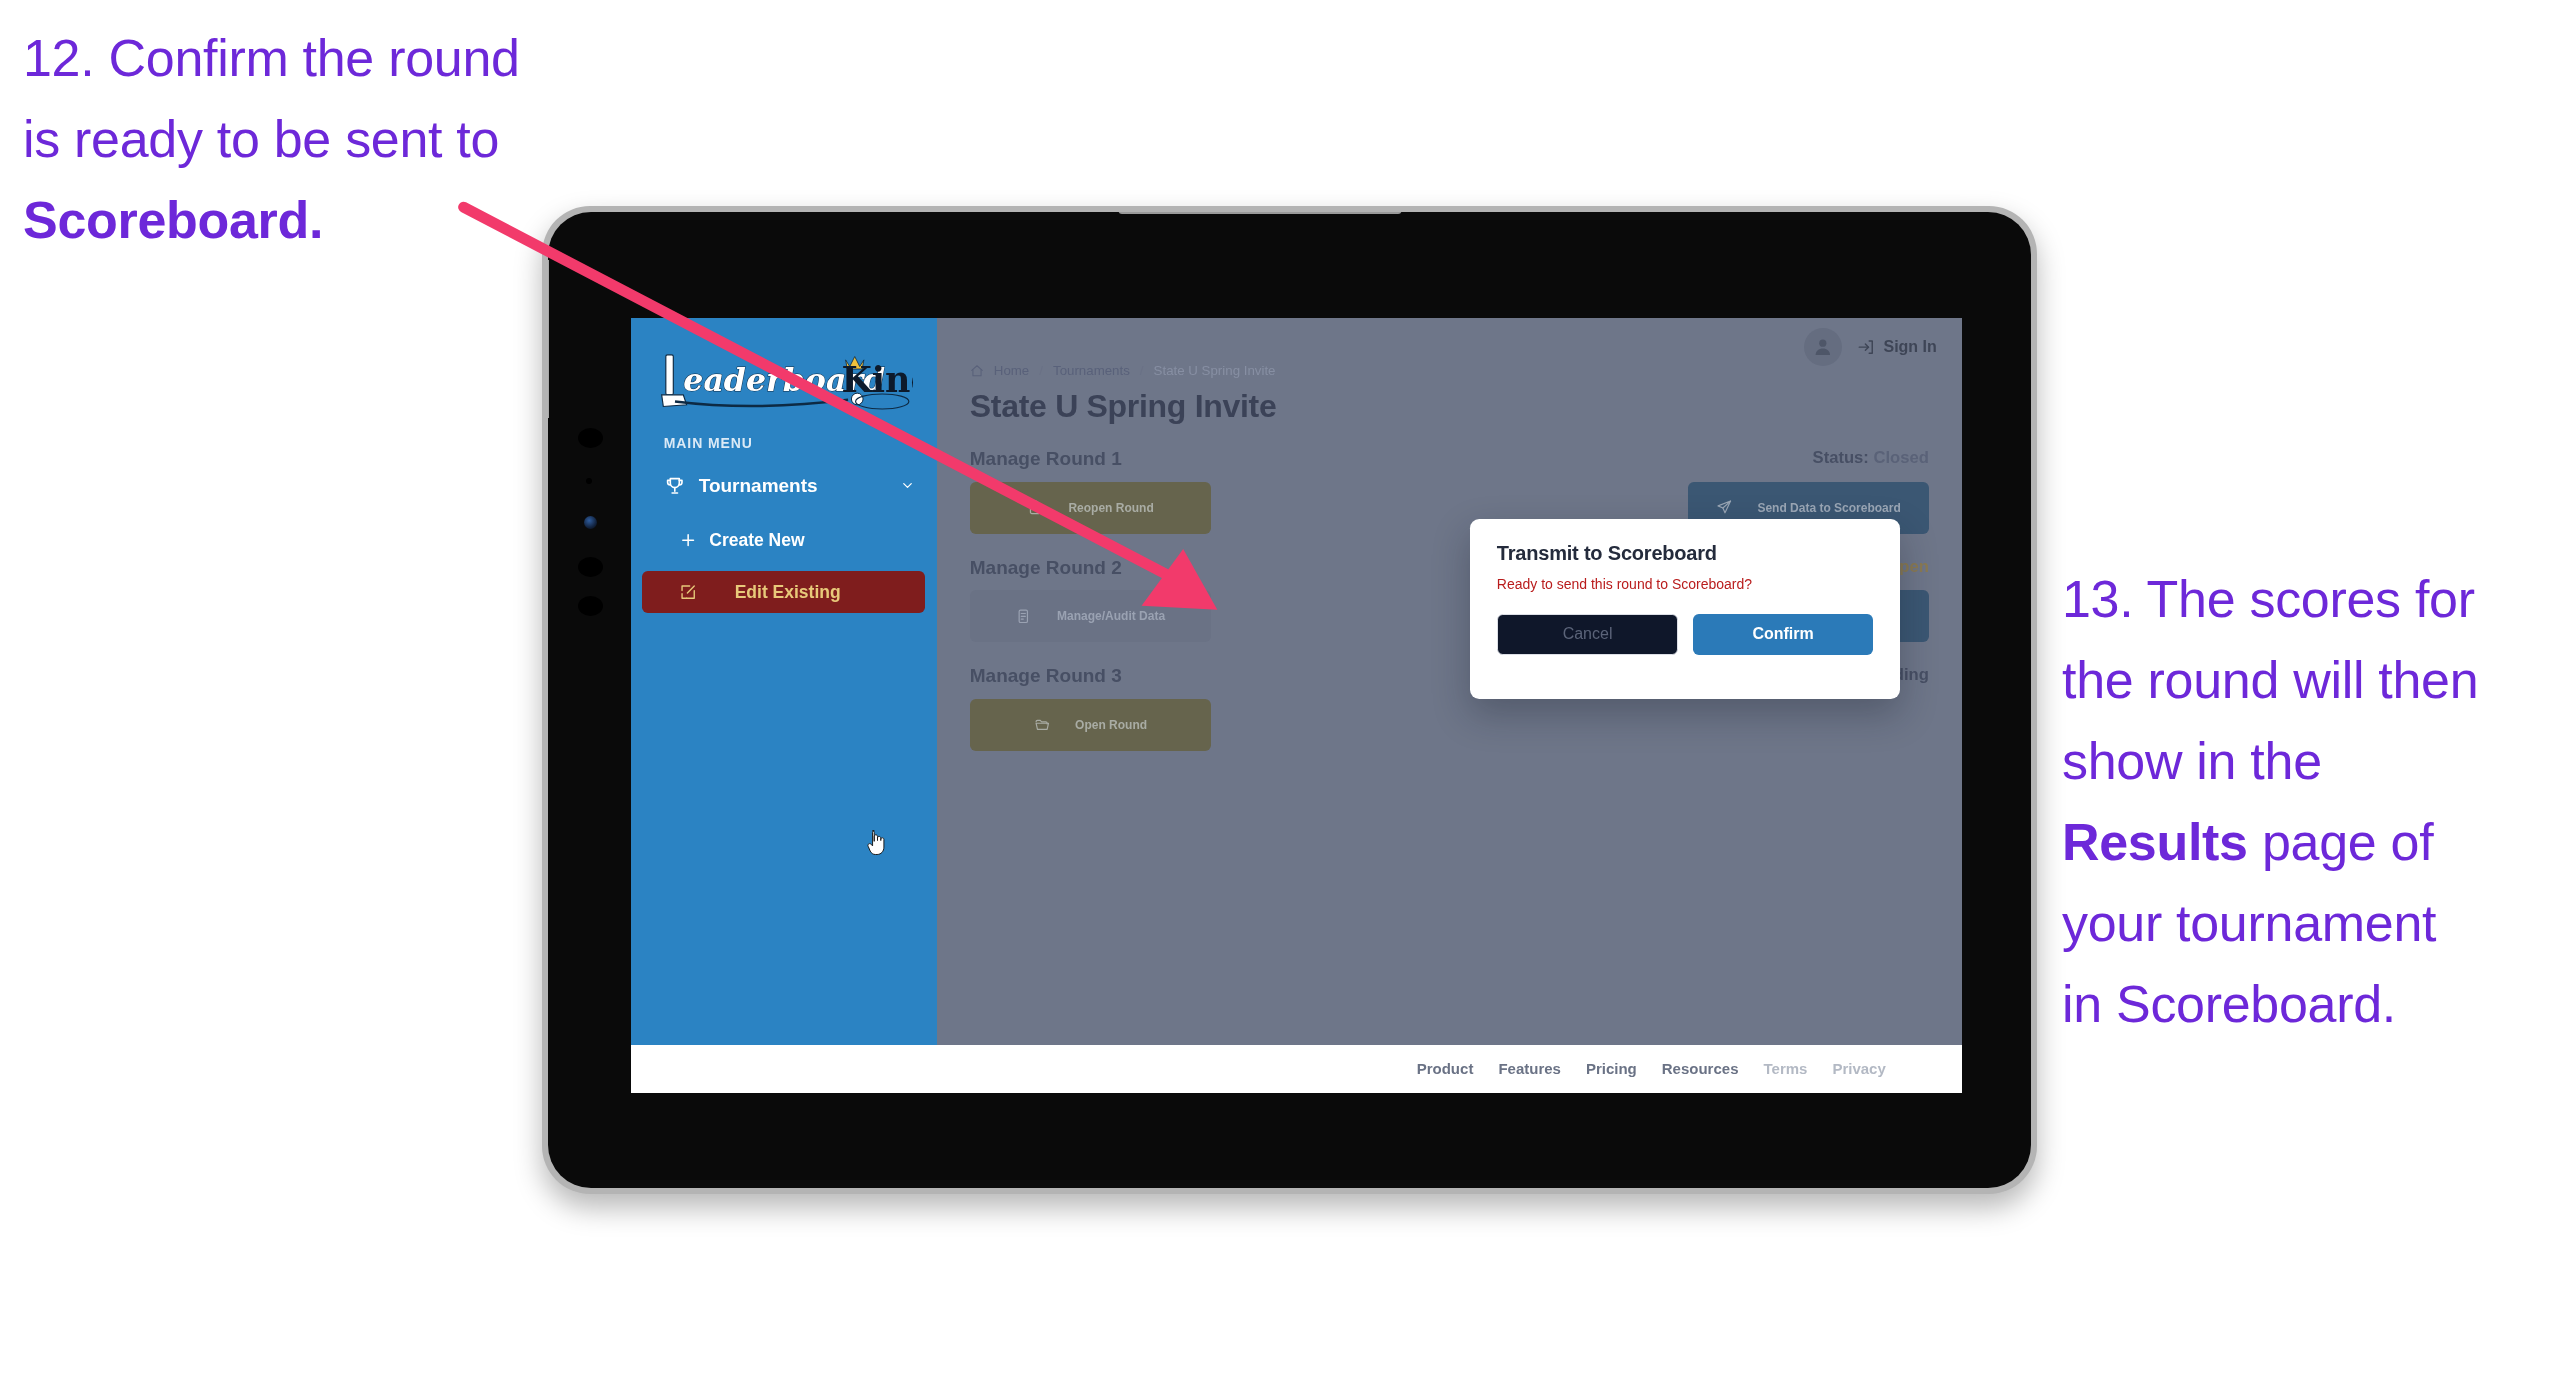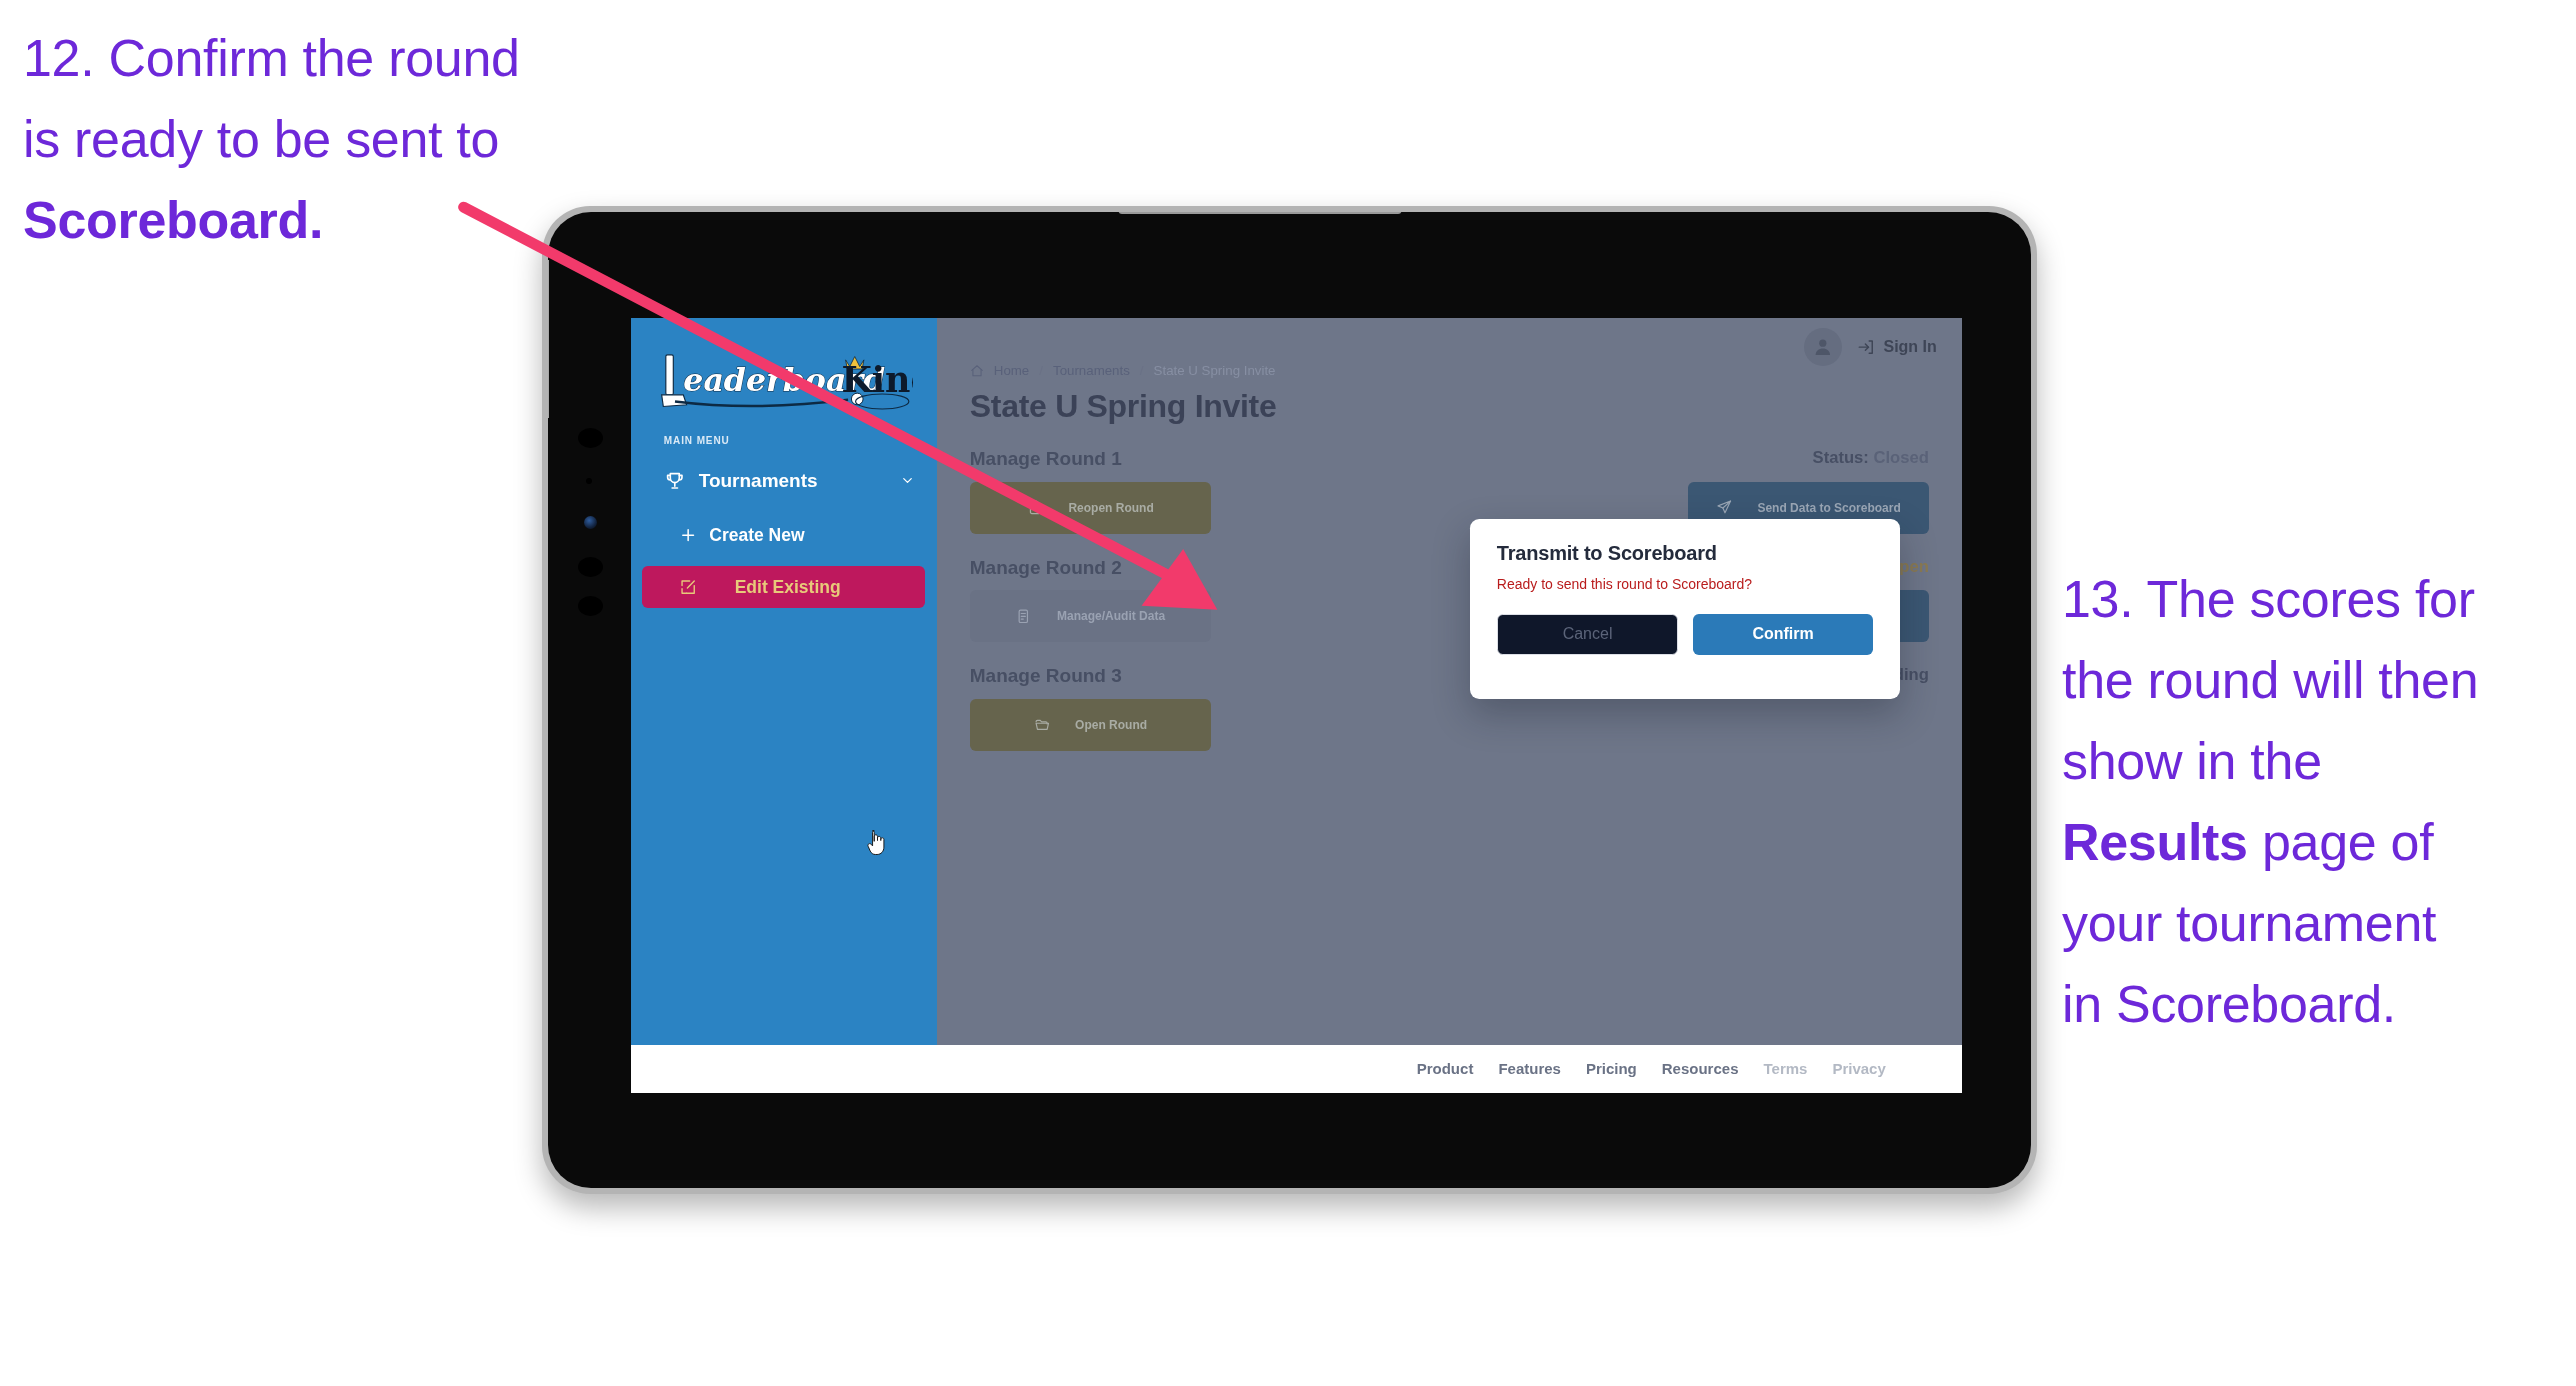--- a/index.html
+++ b/index.html
@@ -136,21 +136,21 @@
     padding: 30px 0 0 0;
     display: flex;
     justify-content: center;
     align-items: center;
     height: 102px;
   }
   #logo-svg { width: 258px; height: 72px; display: block; }
 
   #main-menu-label {
     color: #dbeaf6;
-    font-size: 10px;
+    font-size: 14px;
     font-weight: 700;
     letter-spacing: 0.9px;
     padding: 15px 0 0 33px;
   }
 
   .nav-item {
     display: flex;
     align-items: center;
     gap: 13.3px;
     color: #ffffff;
@@ -173,21 +173,21 @@
     gap: 11.6px;
     color: #ffffff;
     font-size: 17.5px;
     font-weight: 600;
     height: 42px;
     margin: 10px 11.6px 0 11.6px;
     padding-left: 37px;
     border-radius: 5.8px;
   }
   .nav-sub.active {
-    background: #be185d;
+    background: #7f1d1d;
     color: #e8c97a;
     gap: 37px;
   }
   .sub-icon { width: 18.3px; height: 18.3px; flex: 0 0 18.3px; display: block; }
 
   #cursor-hand {
     position: absolute;
     left: 235px;
     top: 511px;
     width: 23px;

